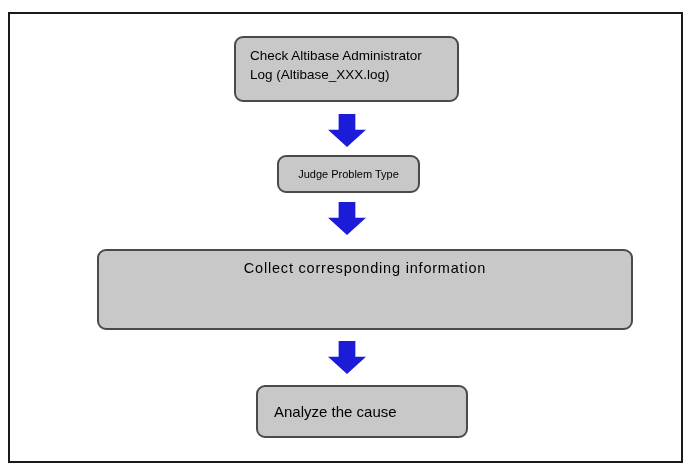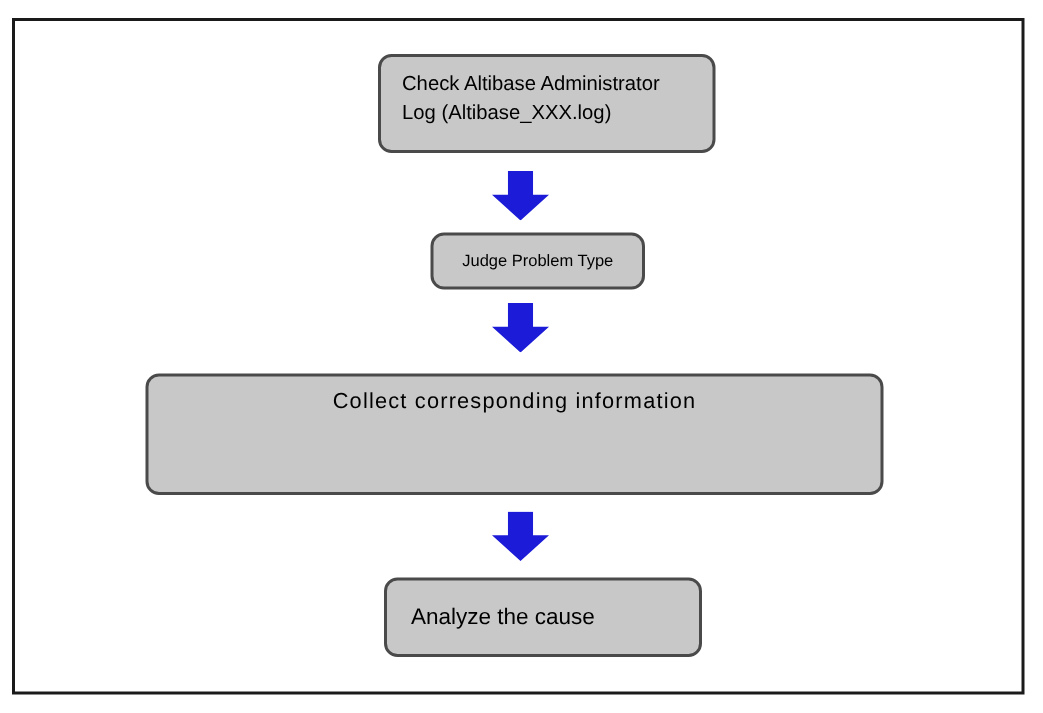--- a/index.html
+++ b/index.html
@@ -35,41 +35,41 @@
     background: var(--node-fill);
     border: 2px solid var(--node-border);
     border-radius: 9px;
     color: #000000;
     display: flex;
   }
   .node-label {
     white-space: pre-line;
   }
   .node-check-log {
-    left: 252px;
+    left: 234px;
     top: 36px;
     width: 225px;
     height: 66px;
     padding: 9px 12px 0 14px;
     font-size: 13.5px;
     line-height: 1.4;
   }
   .node-judge {
-    left: 287px;
+    left: 277px;
     top: 155px;
     width: 143px;
     height: 38px;
     align-items: center;
     justify-content: center;
     font-size: 11px;
   }
   .node-collect {
     left: 97px;
     top: 249px;
-    width: 492px;
+    width: 536px;
     height: 81px;
     justify-content: center;
     padding-top: 9px;
     font-size: 14.5px;
     letter-spacing: 0.8px;
   }
   .node-analyze {
     left: 256px;
     top: 385px;
     width: 212px;

